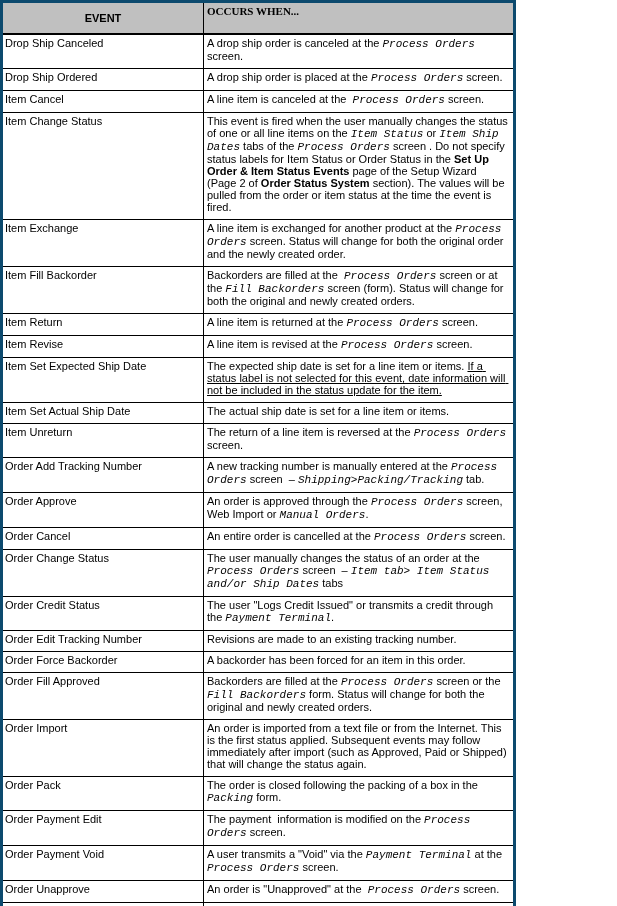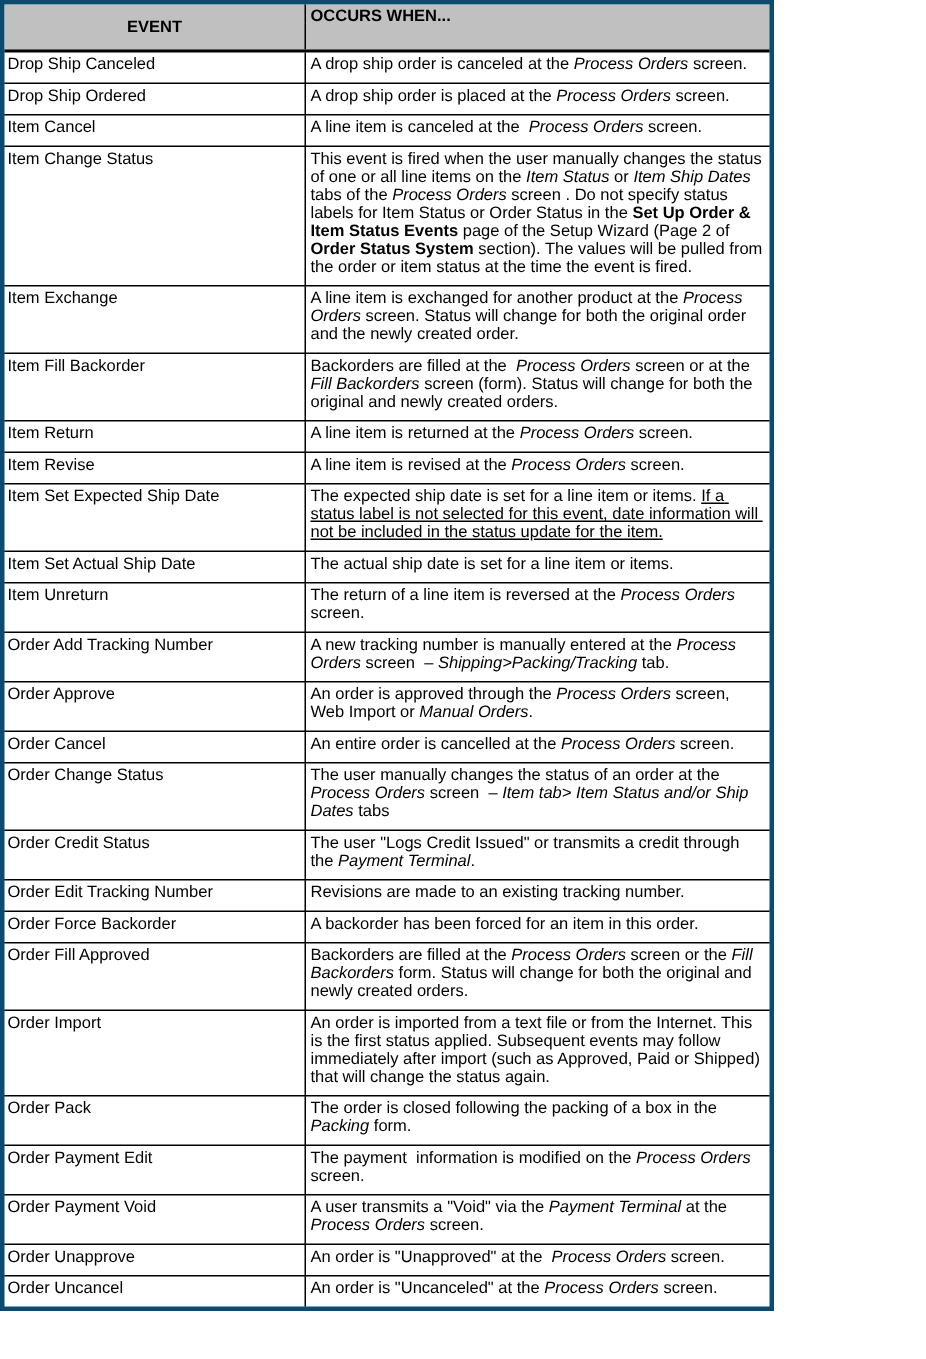--- a/index.html
+++ b/index.html
@@ -33,30 +33,31 @@
     height: 26px;
     padding: 2px 3px;
     border-bottom: 2px solid #000000;
   }
   th.event-h {
     text-align: center;
     vertical-align: middle;
   }
   th.occurs-h {
     vertical-align: top;
+    font-family: Liberation Serif, serif;
   }
   td.event-cell {
     padding: 2px 3px 6px 2px;
     white-space: pre-wrap;
   }
   td.occurs-cell {
     padding: 2px 4px 6px 3px;
     white-space: pre-wrap;
   }
-  .st-i { font-style: italic; }
+  .st-i { font-style: italic; font-family: Liberation Mono, monospace; }
   .st-b { font-weight: bold; }
   .st-u { text-decoration: underline; }
 </style>
 </head>
 <body>
 
 <div class="page">
   <table class="events-table">
     <colgroup>
       <col class="col-event">

